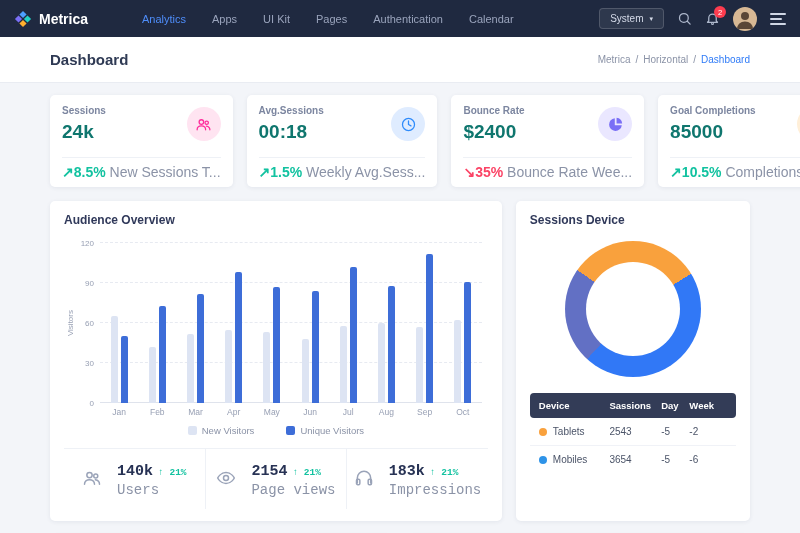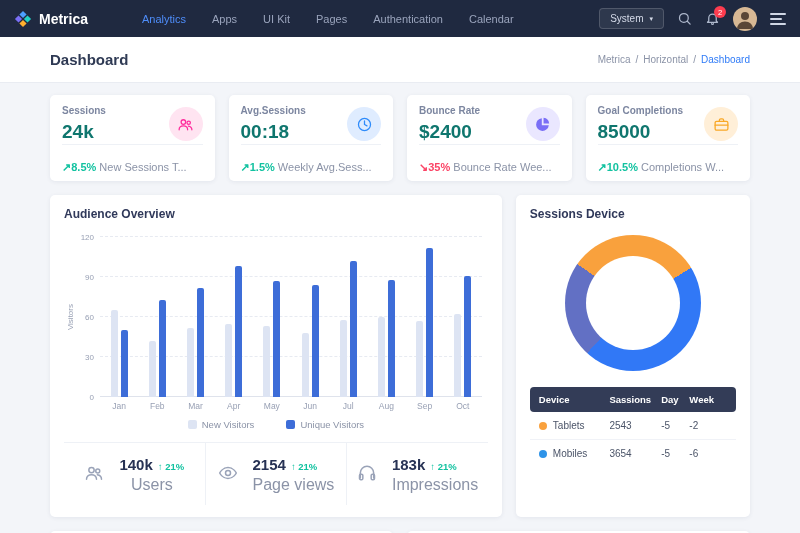--- a/index.html
+++ b/index.html
@@ -33,21 +33,21 @@
   .content { padding: 12px 50px 0; }
   .card { background: #fff; border-radius: 5px; box-shadow: 0 1px 4px rgba(38,51,84,.08); }
 
   .stat-grid { display: grid; grid-template-columns: repeat(4,1fr); gap: 14px; }
   .stat-card { padding: 10px 12px 0; }
   .stat-top { display: flex; justify-content: space-between; align-items: center; }
   .stat-title { font-size: 10px; color: #7c86a0; font-weight: bold; margin-bottom: 5px; }
   .stat-value { font-size: 19px; font-weight: bold; color: #0f766e; }
   .stat-icon { width: 34px; height: 34px; border-radius: 50%; display: flex; align-items: center; justify-content: center; }
   .stat-icon svg { width: 17px; height: 17px; }
-  .stat-footer { border-top: 1px solid #eef1f6; margin-top: 1px; padding: 16px 0 7px; font-size: 11px; color: #8b93a7; white-space: nowrap; overflow: hidden; }
+  .stat-footer { border-top: 1px solid #eef1f6; margin-top: 14px; padding: 6px 0 7px; font-size: 14px; color: #8b93a7; white-space: nowrap; overflow: hidden; }
   .stat-footer .pct { font-weight: bold; }
 
   .main-grid { display: grid; grid-template-columns: 1.93fr 1fr; gap: 14px; margin-top: 14px; align-items: stretch; }
   .card-pad { padding: 12px 14px; }
   .card-title { font-size: 12px; font-weight: bold; color: #30395a; }
 
   
   .chart-zone { display: flex; margin-top: 16px; }
   .ylab { width: 12px; display: flex; align-items: center; justify-content: center; }
   .ylab span { writing-mode: vertical-rl; transform: rotate(180deg); font-size: 8px; color: #98a0b4; }
@@ -60,26 +60,26 @@
   .bar-group { flex: 1; display: flex; align-items: flex-end; justify-content: center; gap: 3px; }
   .bar { width: 7px; border-radius: 2px 2px 0 0; }
   .chart-bottom { display: flex; margin-top: 4px; }
   .chart-bottom .spacer { width: 36px; }
   .months { flex: 1; display: flex; padding-right: 6px; align-items: center; }
   .months span { flex: 1; text-align: center; font-size: 8.5px; color: #98a0b4; }
   .chart-legend { display: flex; justify-content: center; gap: 32px; margin-top: 8px; font-size: 9.5px; color: #8b93a7; align-items: center; }
   .chart-legend .sq { width: 9px; height: 9px; border-radius: 2px; display: inline-block; margin-right: 5px; vertical-align: -1px; }
 
   .aud-stats { display: flex; border-top: 1px solid #eef1f6; margin-top: 12px; }
-  .aud-stat { flex: 1; display: flex; gap: 15px; align-items: center; justify-content: center; padding: 13px 0 11px; border-left: 1px solid #eef1f6; }
+  .aud-stat { flex: 1; display: flex; gap: 15px; align-items: center; justify-content: center; padding: 13px 0 11px; border-left: 1px solid #eef1f6; font-family: Liberation Mono, monospace; }
   .aud-stat:first-child { border-left: none; }
   .aud-stat svg { width: 20px; height: 20px; color: #9aa3b8; }
   .aud-value { font-size: 15px; font-weight: bold; color: #273254; }
   .aud-delta { font-size: 9.5px; margin-left: 5px; font-weight: bold; }
-  .aud-label { font-size: 16px; color: #8b93a7; margin-top: 2px; text-align: center; }
+  .aud-label { font-size: 14px; color: #8b93a7; margin-top: 2px; }
 
   
   .donut { width: 136px; height: 136px; border-radius: 50%; margin: 14px auto 16px; position: relative; }
   .donut::after { content: ""; position: absolute; inset: 21px; background: #fff; border-radius: 50%; }
   .dev-head { display: grid; grid-template-columns: 1.5fr 1.1fr .6fr .8fr; background: #333c57; color: #fff; border-radius: 4px; padding: 7px 9px; font-size: 9.5px; font-weight: bold; }
   .dev-row { display: grid; grid-template-columns: 1.5fr 1.1fr .6fr .8fr; padding: 8px 9px; font-size: 10px; color: #4b5468; border-bottom: 1px solid #f0f2f7; align-items: center; }
   .dev-row:last-child { border-bottom: none; }
   .dot { width: 8px; height: 8px; border-radius: 50%; display: inline-block; margin-right: 6px; vertical-align: -1px; }
 
   

